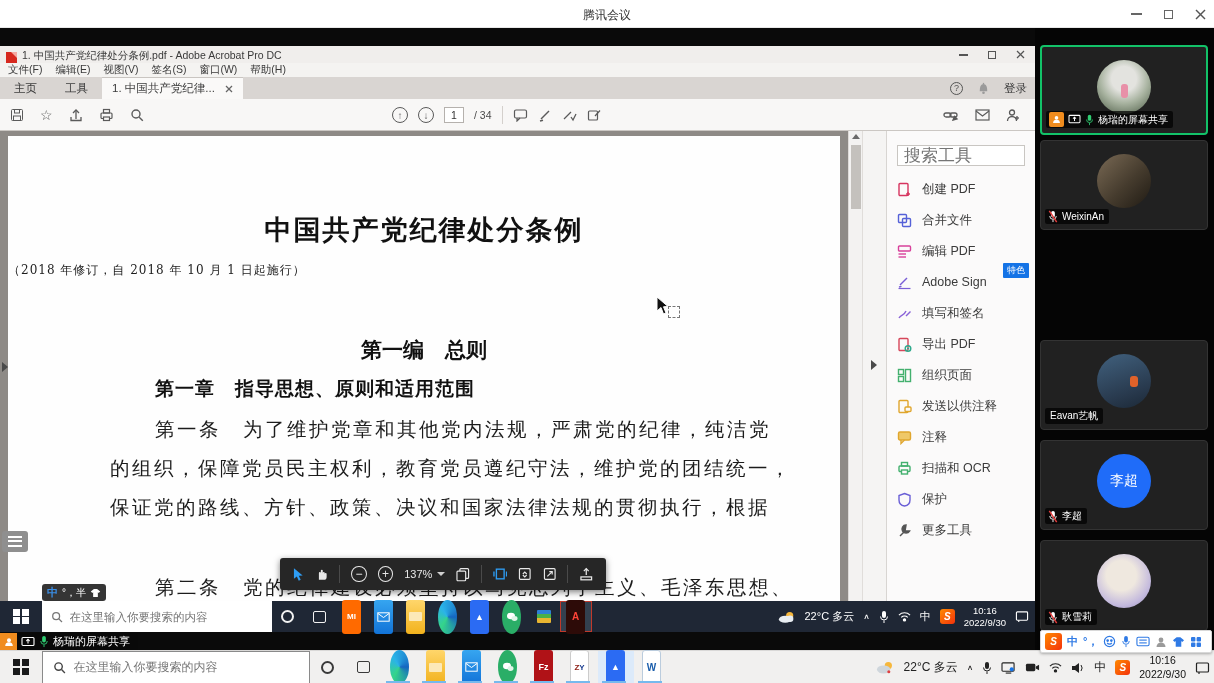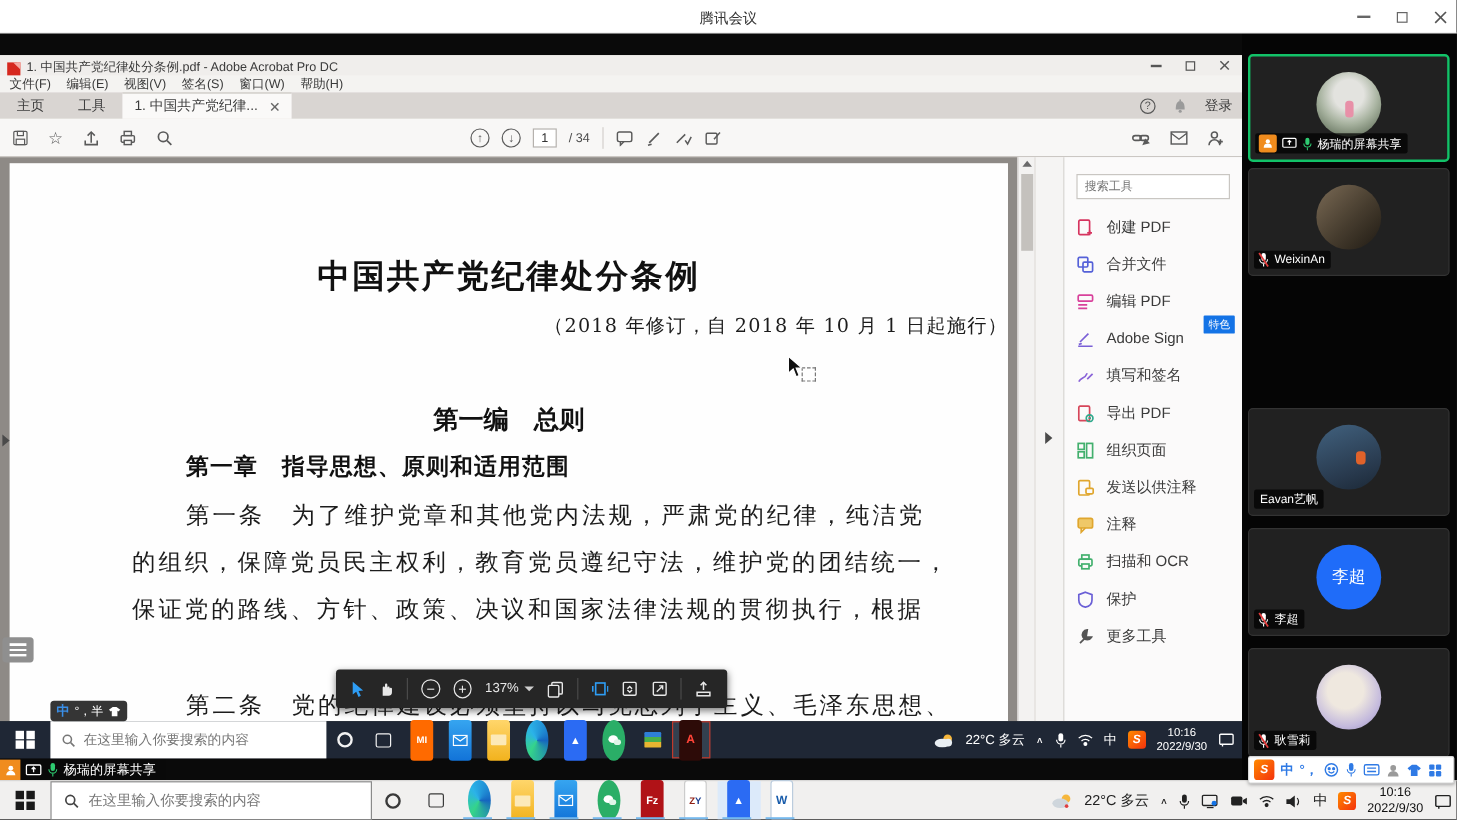--- a/index.html
+++ b/index.html
@@ -42,31 +42,31 @@
   .pagebox{width:20px;height:16px;border:1px solid #b5b1ad;background:#fff;font-size:10.5px;text-align:center;color:#333;padding:0}
   .pagetot{font-size:10.5px;color:#4a4a4a}
   .vsep{width:1px;height:18px;background:#d4d0cc}
 
   
   .acontent{position:absolute;top:85px;left:0;width:1035px;height:470px}
   .docarea{position:absolute;left:0;top:0;width:848px;height:470px;background:#8e8a86;overflow:hidden}
   .page{position:absolute;left:8px;top:5px;width:832px;height:465px;background:#fefefe}
   .doc-serif{font-family:"DejaVu Serif","Liberation Serif",serif;color:#1c1c1c}
   .dtitle{position:absolute;top:76px;left:0;width:100%;text-align:center;font-size:27px;font-weight:bold;color:#111;letter-spacing:2px}
-  .dsub{position:absolute;top:126px;left:0;width:100%;text-align:right;font-size:16px;letter-spacing:1px}
+  .dsub{position:absolute;top:126px;left:0;width:100%;text-align:left;font-size:12px;letter-spacing:1px}
   .dpart{position:absolute;top:200px;left:0;width:100%;text-align:center;font-size:21px;font-weight:bold;color:#111}
   .dchap{position:absolute;top:240px;left:147px;font-size:19px;font-weight:bold;color:#111;letter-spacing:1px}
   .dline{position:absolute;font-size:19.5px;letter-spacing:2.5px;white-space:nowrap}
   .scrollbar{position:absolute;left:848px;top:0;width:14px;height:470px;background:#f3f2f1;border-left:1px solid #dedad7}
   .sb-up{position:absolute;top:3px;left:3px;width:0;height:0;border-left:4px solid transparent;border-right:4px solid transparent;border-bottom:5px solid #6a6a6a}
   .sb-thumb{position:absolute;top:14px;left:2px;width:10px;height:64px;background:#c4c1bd}
   .gutter{position:absolute;left:862px;top:0;width:24px;height:470px;background:#f5f4f3;border-left:1px solid #e0ddda}
   .tri-r{width:0;height:0;border-top:5px solid transparent;border-bottom:5px solid transparent;border-left:6px solid #4a4a4a}
   .panel{position:absolute;left:886px;top:0;width:149px;height:470px;background:#fbfafa;border-left:1px solid #d8d5d2}
-  .psearch{position:absolute;top:14px;left:10px;width:128px;height:21px;border:1px solid #c9c6c2;background:#fff;font-size:10px;padding:0 6px;color:#444}
+  .psearch{position:absolute;top:14px;left:10px;width:128px;height:21px;border:1px solid #c9c6c2;background:#fff;font-size:17px;padding:0 6px;color:#444}
   .pitem{position:absolute;left:10px;height:24px;display:flex;align-items:center;gap:10px;font-size:12.5px;color:#3b3b3b;white-space:nowrap}
   .feat{position:absolute;left:116px;top:132px;background:#1473e6;color:#fff;font-size:9px;padding:1px 4px;border-radius:1px}
 
   
   .fzoom{position:absolute;left:280px;top:427px;width:326px;height:32px;background:#262626;border-radius:3px;display:flex;align-items:center;gap:11px;padding:0 12px;box-shadow:0 2px 6px rgba(0,0,0,.5)}
   .fz-circ{width:16px;height:16px;border:1.4px solid #e8e8e8;border-radius:50%;color:#e8e8e8;font-size:12px;display:flex;align-items:center;justify-content:center;line-height:0}
   .fz-txt{color:#e8e8e8;font-size:11px;display:flex;align-items:center;gap:5px}
   .dda{width:0;height:0;border-left:4px solid transparent;border-right:4px solid transparent;border-top:4px solid #cfcfcf}
   .fz-sep{width:1px;height:18px;background:#4a4a4a}
 

